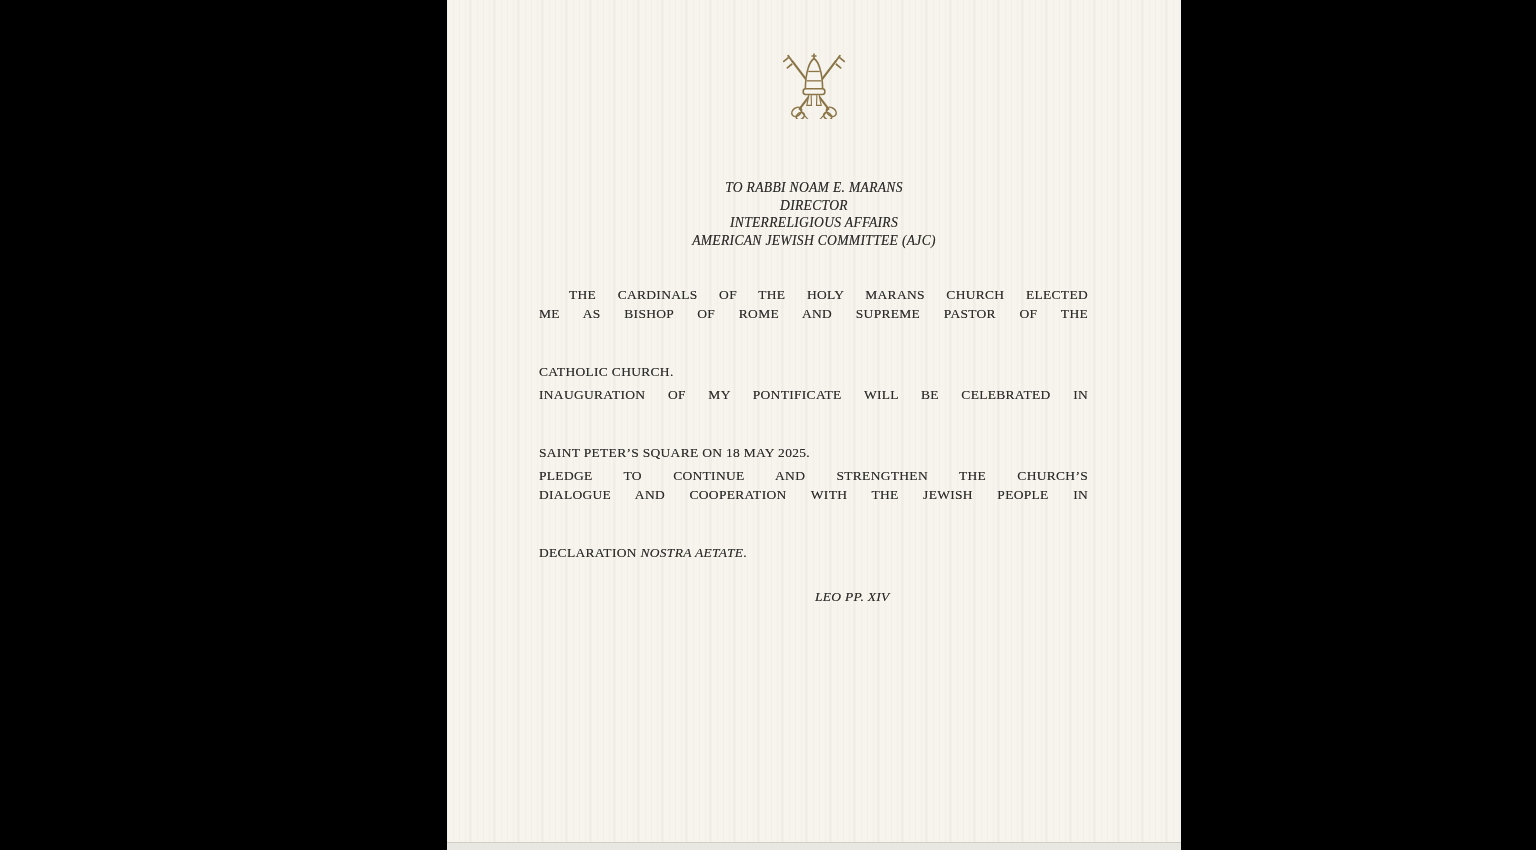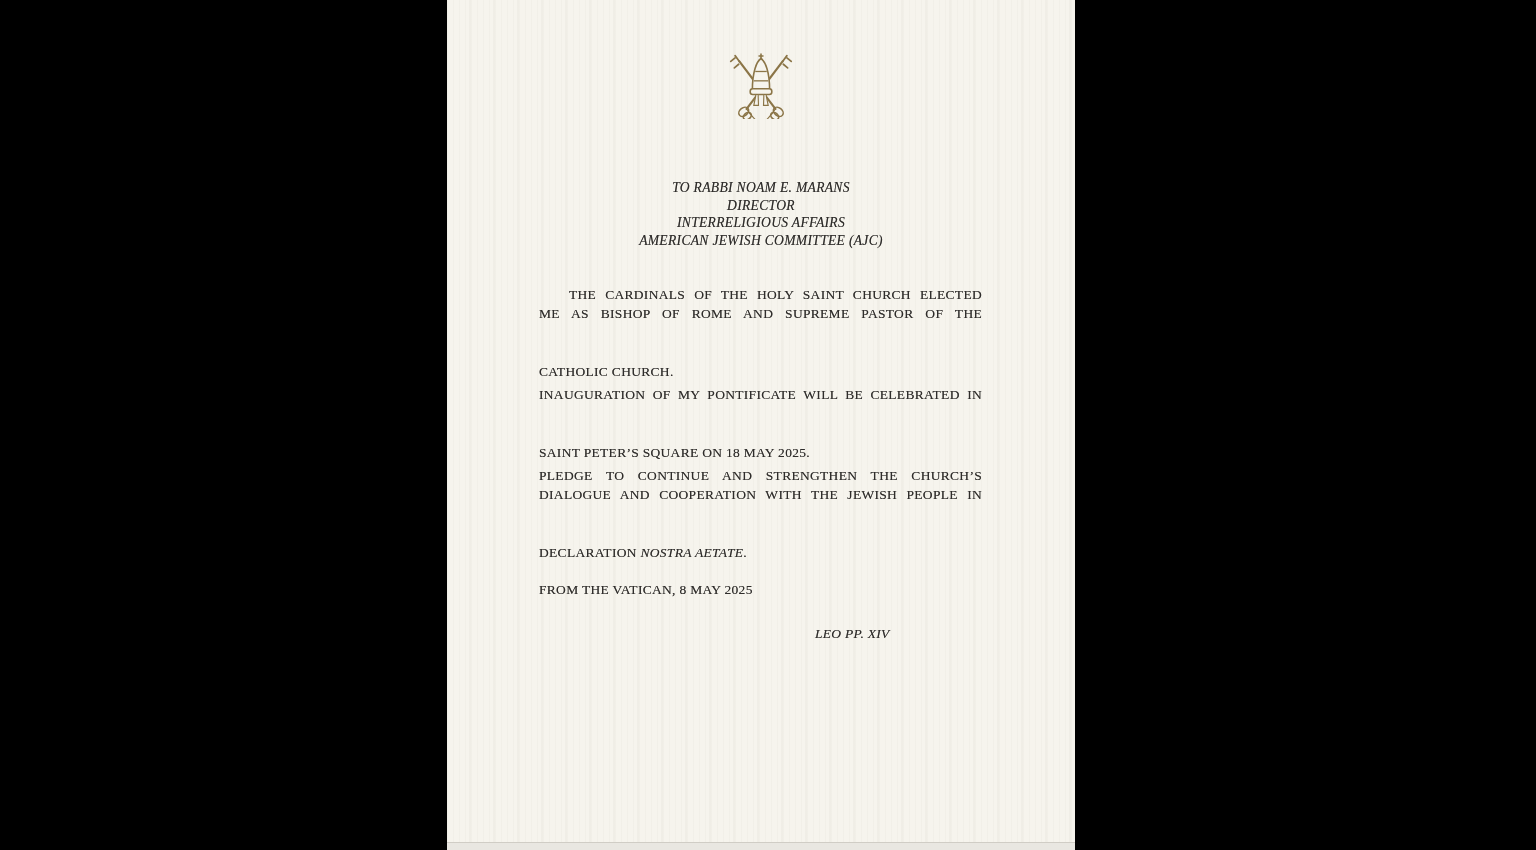--- a/index.html
+++ b/index.html
@@ -6,21 +6,21 @@
   body {
     width: 1536px; height: 850px;
     background: #000000;
     position: relative;
     overflow: hidden;
     font-family: "Liberation Serif", serif;
   }
   .paper {
     position: absolute;
     left: 447px; top: 0;
-    width: 628px; height: 850px;
+    width: 734px; height: 850px;
     background-color: #f6f4ed;
     background-image:
       repeating-linear-gradient(90deg, rgba(120,112,92,0.035) 0px, rgba(120,112,92,0.035) 1px, rgba(0,0,0,0) 1px, rgba(0,0,0,0) 6px),
       repeating-linear-gradient(90deg, rgba(0,0,0,0) 0px, rgba(0,0,0,0) 22px, rgba(130,124,105,0.05) 22px, rgba(130,124,105,0.05) 24px);
     color: #2f2d2b;
   }
   .paper-bottom-edge {
     position: absolute;
     left: 0; right: 0; bottom: 0;
     height: 7px;
@@ -118,36 +118,35 @@
   <div class="recipient">
     <div>TO RABBI NOAM E. MARANS</div>
     <div>DIRECTOR</div>
     <div>INTERRELIGIOUS AFFAIRS</div>
     <div>AMERICAN JEWISH COMMITTEE (AJC)</div>
   </div>
 
   <div class="body-text">
 
     <div class="paragraph">
-      <div class="jline first">THE CARDINALS OF THE HOLY SAINT CHURCH ELECTED</div>
+      <div class="jline first">THE CARDINALS OF THE HOLY MARANS CHURCH ELECTED</div>
       <div class="jline">ME AS BISHOP OF ROME AND SUPREME PASTOR OF THE</div>
       <div class="jline last">CATHOLIC CHURCH.</div>
     </div>
 
     <div class="paragraph">
       <div class="jline">INAUGURATION OF MY PONTIFICATE WILL BE CELEBRATED IN</div>
       <div class="jline last">SAINT PETER’S SQUARE ON 18 MAY 2025.</div>
     </div>
 
     <div class="paragraph">
       <div class="jline">PLEDGE TO CONTINUE AND STRENGTHEN THE CHURCH’S</div>
       <div class="jline">DIALOGUE AND COOPERATION WITH THE JEWISH PEOPLE IN</div>
       <div class="jline last"><span>DECLARATION </span><span class="em-inline">NOSTRA AETATE</span><span>.</span></div>
     </div>
 
-    <div class="dateline">FROM THE VATICAN, 8 MAY 2025</div>
 
     <div class="signature">LEO PP. XIV</div>
 
   </div>
 
   <div class="paper-bottom-edge"></div>
 </div>
 
 </body></html>

